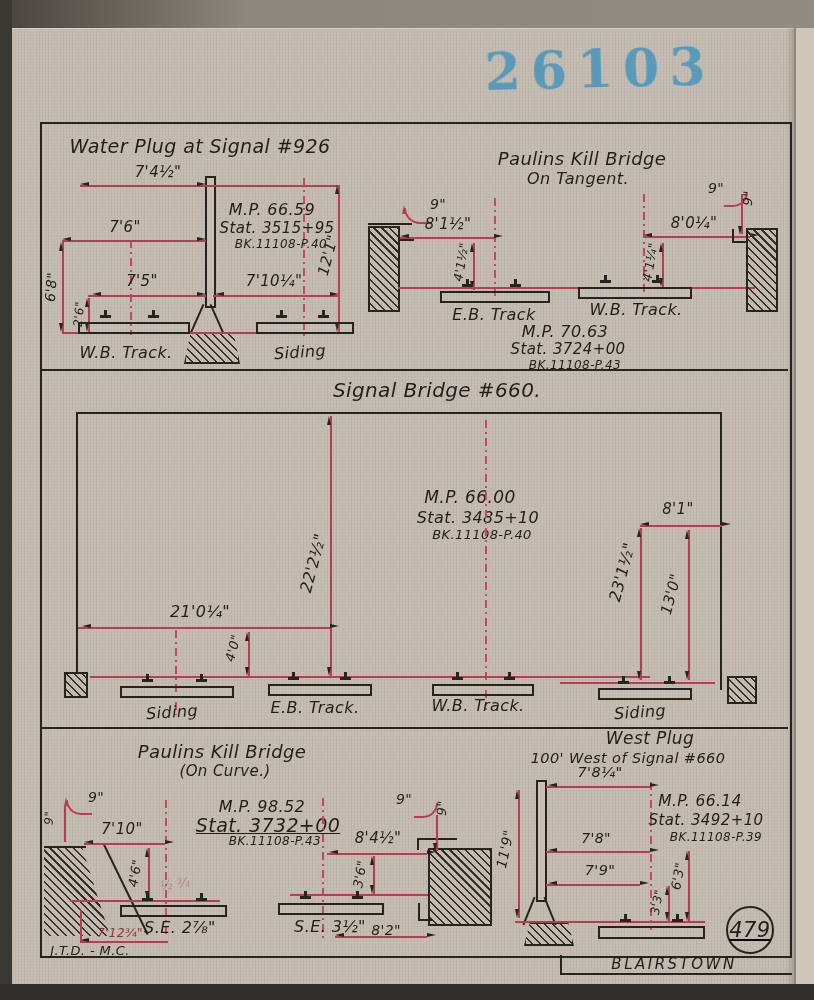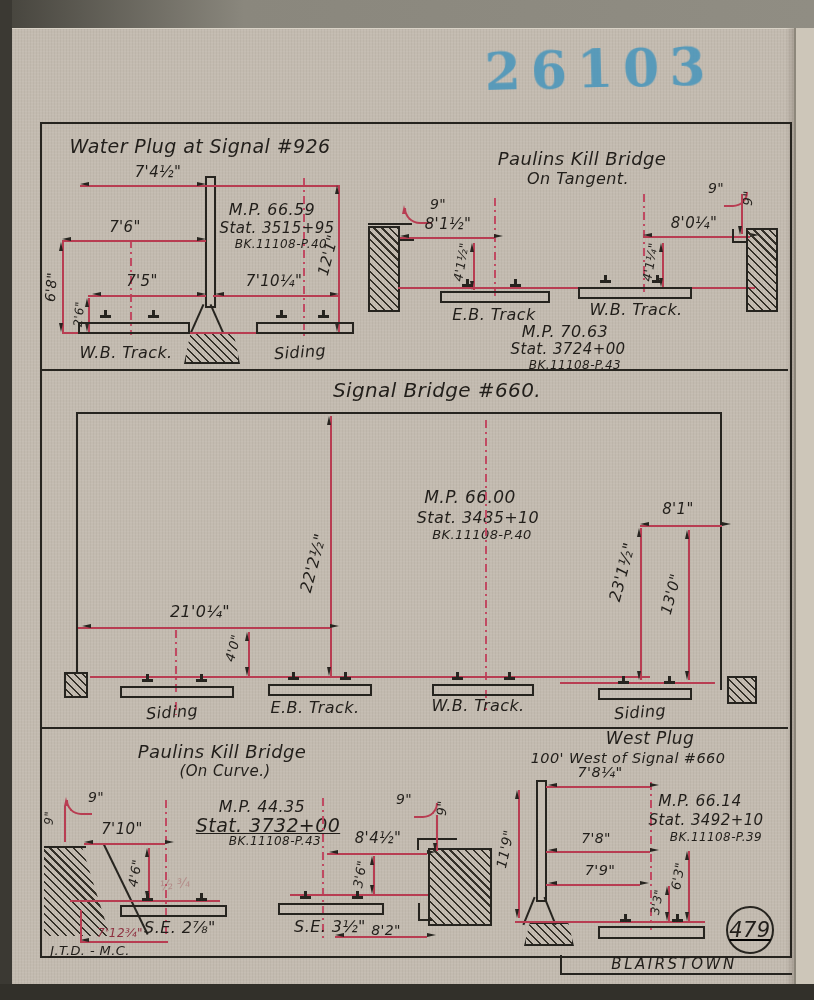--- a/index.html
+++ b/index.html
@@ -240,21 +240,21 @@
   <div class="rail" style="left:504px;top:677px;"></div>
   <span class="lbl" style="left:478px;top:705px;font-size:16px;">W.B. Track.</span>
 
   <div class="bar" style="left:598px;top:688px;width:90px;height:8px;"></div>
   <div class="rail" style="left:618px;top:681px;"></div>
   <div class="rail" style="left:664px;top:681px;"></div>
   <span class="lbl" style="left:640px;top:712px;font-size:16px;--r:-4deg;">Siding</span>
 
   <span class="lbl" style="left:222px;top:751px;font-size:18px;">Paulins Kill Bridge</span>
   <span class="lbl" style="left:225px;top:771px;font-size:15px;">(On Curve.)</span>
-  <span class="lbl" style="left:262px;top:806px;font-size:16px;">M.P. 44.35</span>
+  <span class="lbl" style="left:262px;top:806px;font-size:16px;">M.P. 98.52</span>
   <span class="lbl" style="left:268px;top:825px;font-size:19px;text-decoration:underline;">Stat. 3732+00</span>
   <span class="lbl" style="left:275px;top:841px;font-size:12px;">BK.11108-P.43</span>
 
   <div class="hatch" style="left:44px;top:848px;width:66px;height:88px;clip-path:polygon(0 0,58% 0,100% 100%,0 100%);border:none;"></div>
   <div class="bl" style="left:44px;top:846px;width:42px;"></div>
   <div class="leg" style="left:103px;top:845px;height:100px;transform:rotate(-26deg);transform-origin:top left;"></div>
   <span class="lbl" style="left:96px;top:797px;font-size:14px;">9"</span>
   <div class="arc" style="left:66px;top:800px;width:24px;height:13px;"></div>
   <div class="ar aru" style="left:64px;top:797px;border-bottom-color:#b83d52;"></div>
   <span class="lbl" style="left:49px;top:818px;font-size:12px;--r:-85deg;">9"</span>

